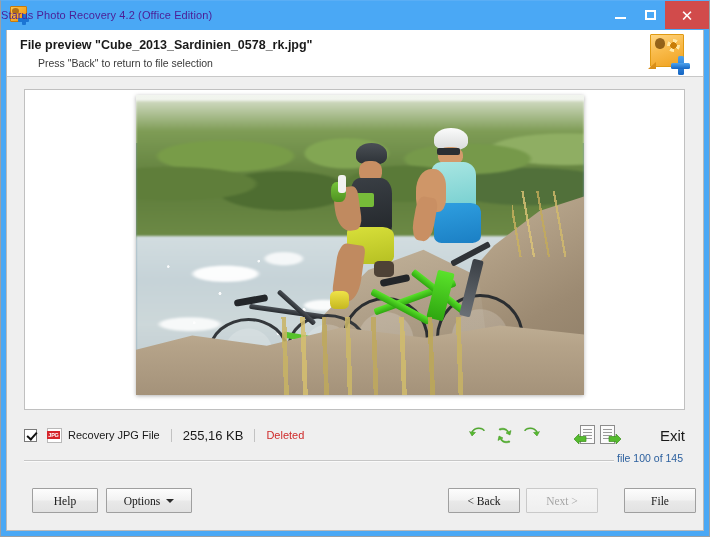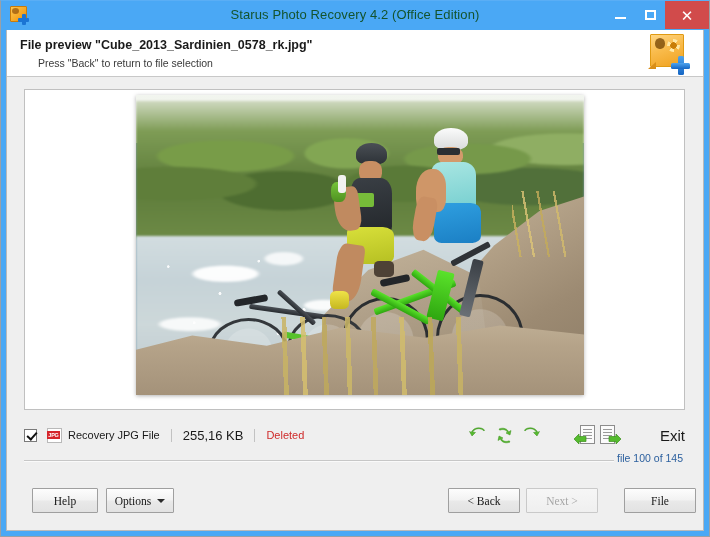--- a/index.html
+++ b/index.html
@@ -84,23 +84,22 @@
     position: absolute;
     background: #1b74d4;
     border-radius: 1px;
   }
   .app-icon .plus:before { left: 4px; top: 0; width: 3.5px; height: 11px; }
   .app-icon .plus:after  { left: 0; top: 4px; width: 11px; height: 3.5px; }
 
   .title-text {
     position: absolute;
     left: 0; right: 0;
-    text-align: center;
-    font-size: 13px;
-    color: #14532d;
+    font-size: 11px;
+    color: #4c1d95;
     letter-spacing: .1px;
     line-height: 28px;
     pointer-events: none;
   }
   .winbtns {
     position: absolute;
     right: 0; top: 0;
     height: 28px;
     display: flex;
     align-items: stretch;
@@ -608,21 +607,21 @@
     justify-content: center;
     cursor: default;
     border-radius: 1px;
   }
   .btn.disabled {
     color: #a6a6a6;
     border-color: #c9c9c9;
     background: linear-gradient(180deg,#f6f6f6,#efefef);
   }
   .btn-help    { left: 25px;  top: 8px; width: 66px; }
-  .btn-options { left: 99px;  top: 8px; width: 68px; }
+  .btn-options { left: 99px;  top: 8px; width: 86px; }
   .btn-back    { left: 441px; top: 8px; width: 72px; }
   .btn-next    { left: 519px; top: 8px; width: 72px; }
   .btn-close   { left: 617px; top: 8px; width: 72px; }
   .caret {
     display: inline-block;
     margin-left: 6px;
     width: 0; height: 0;
     border-left: 4px solid transparent;
     border-right: 4px solid transparent;
     border-top: 4px solid #2b2b2b;

